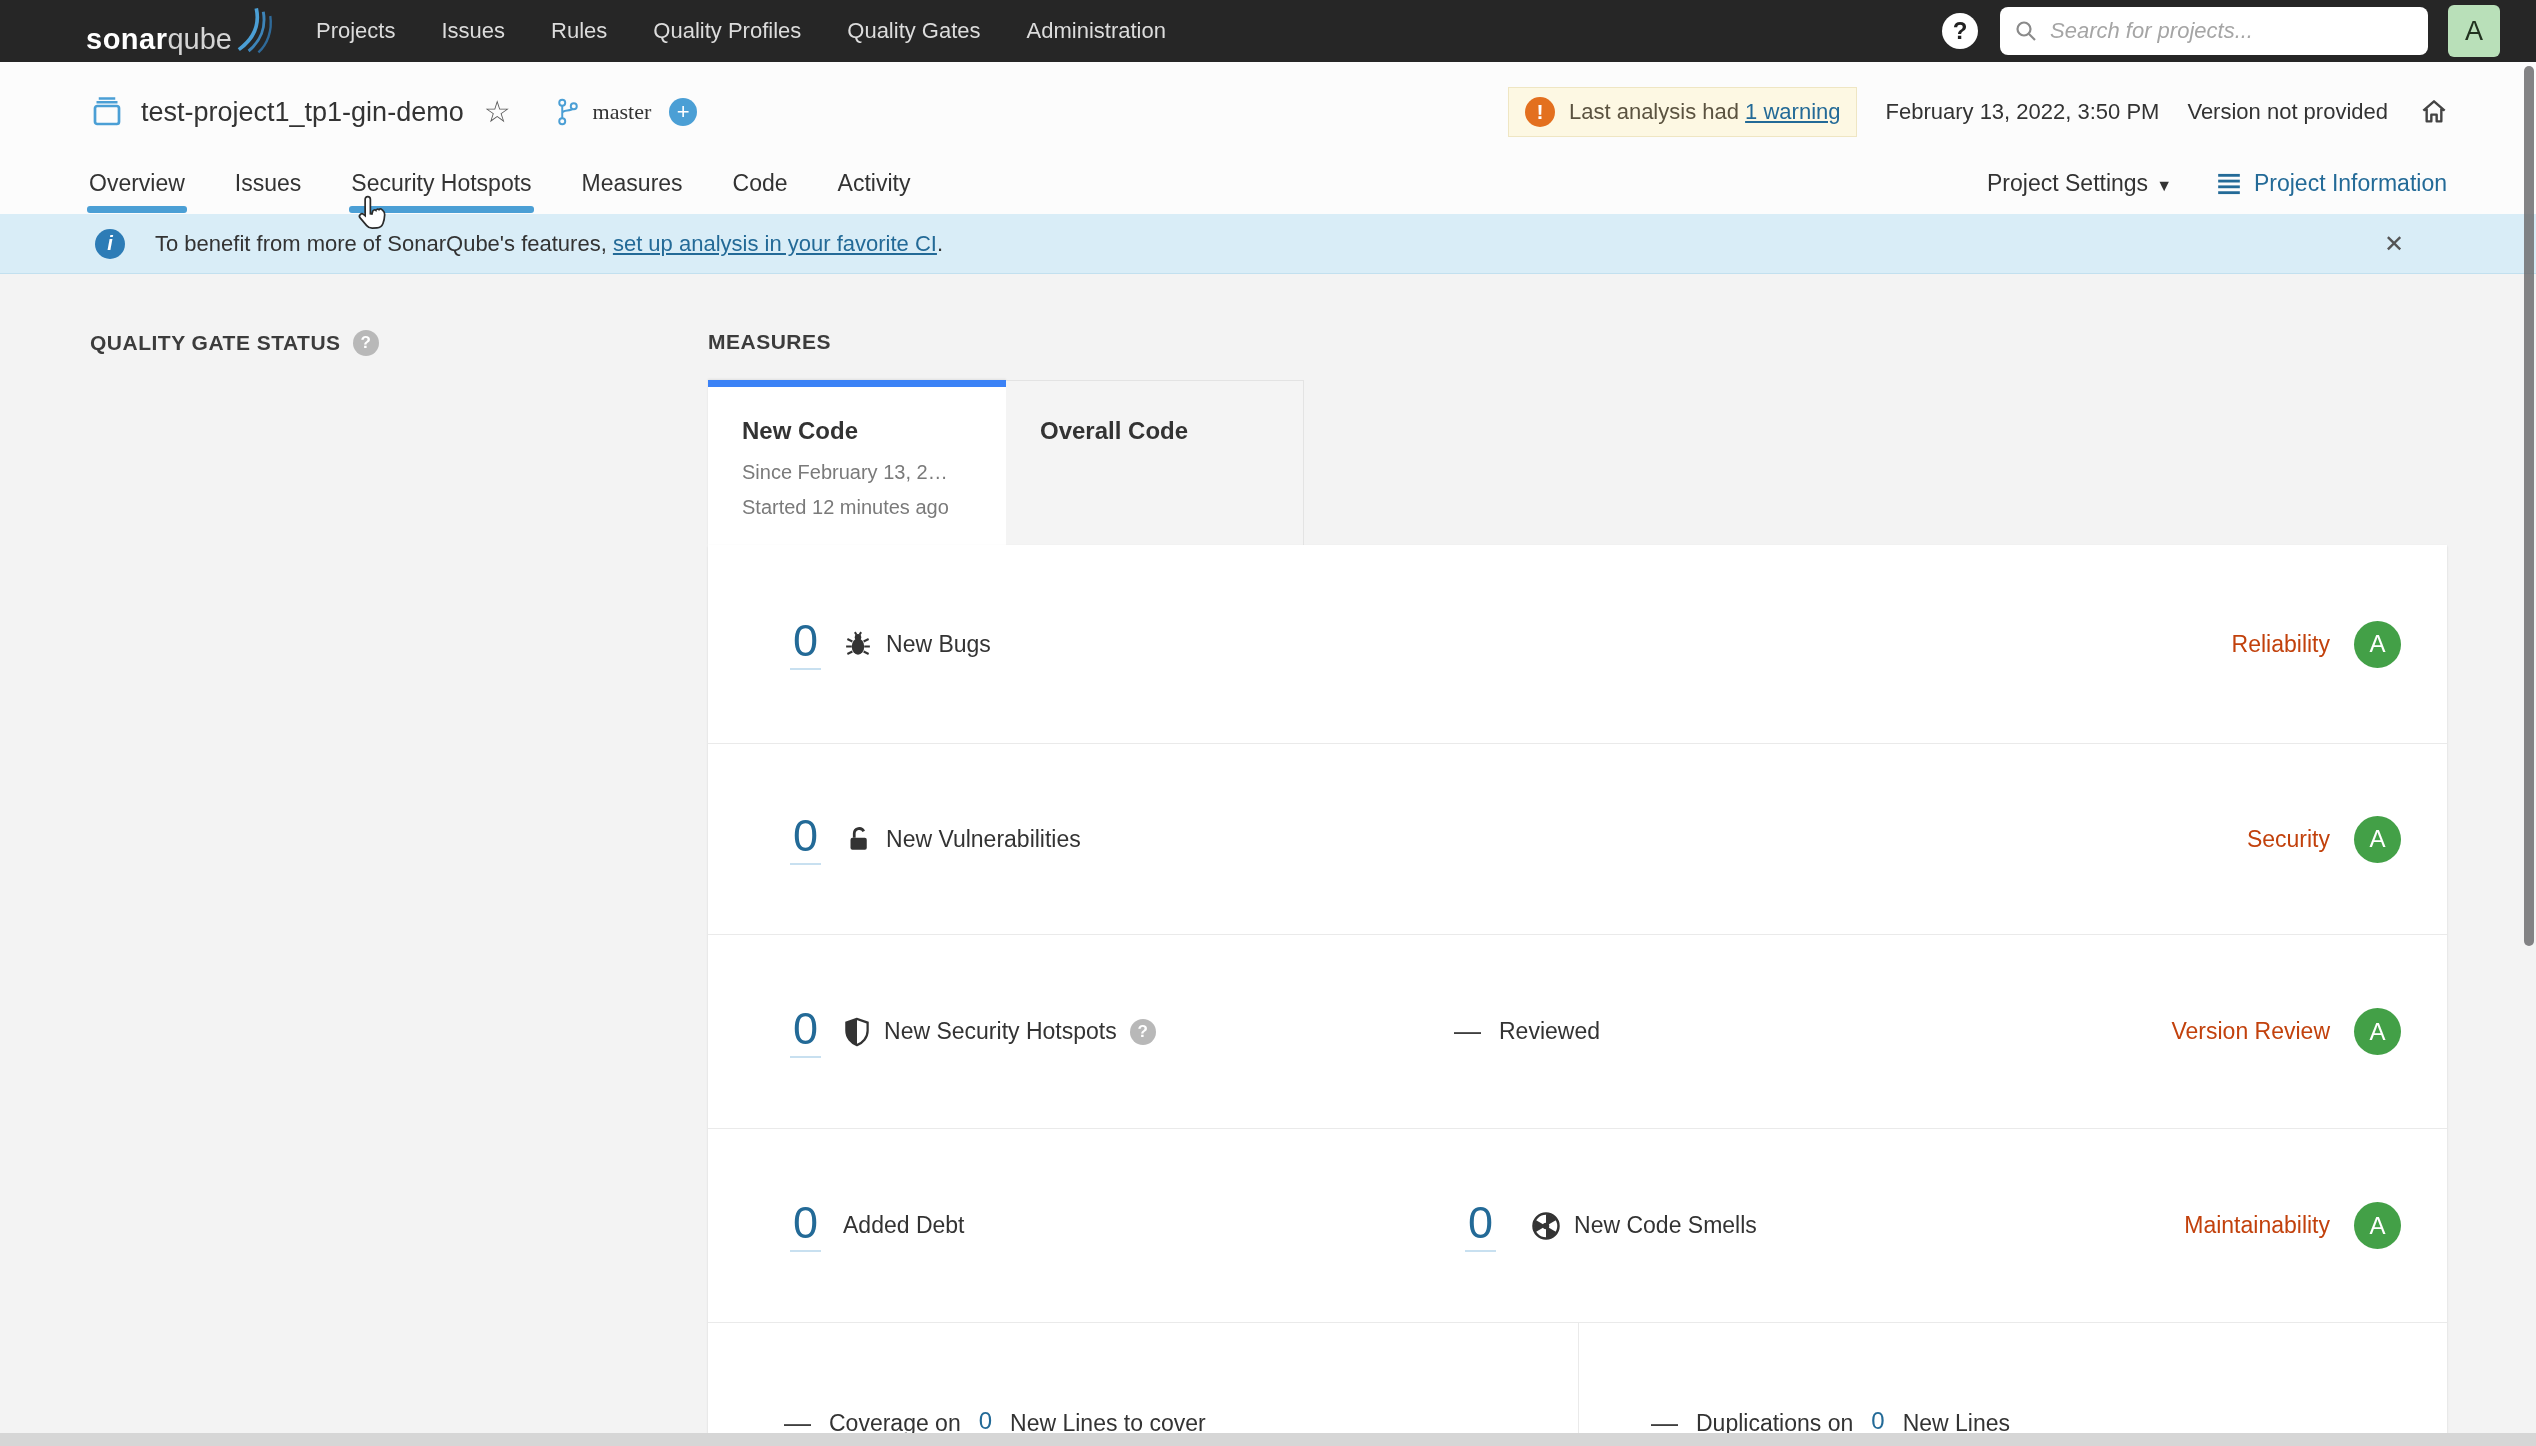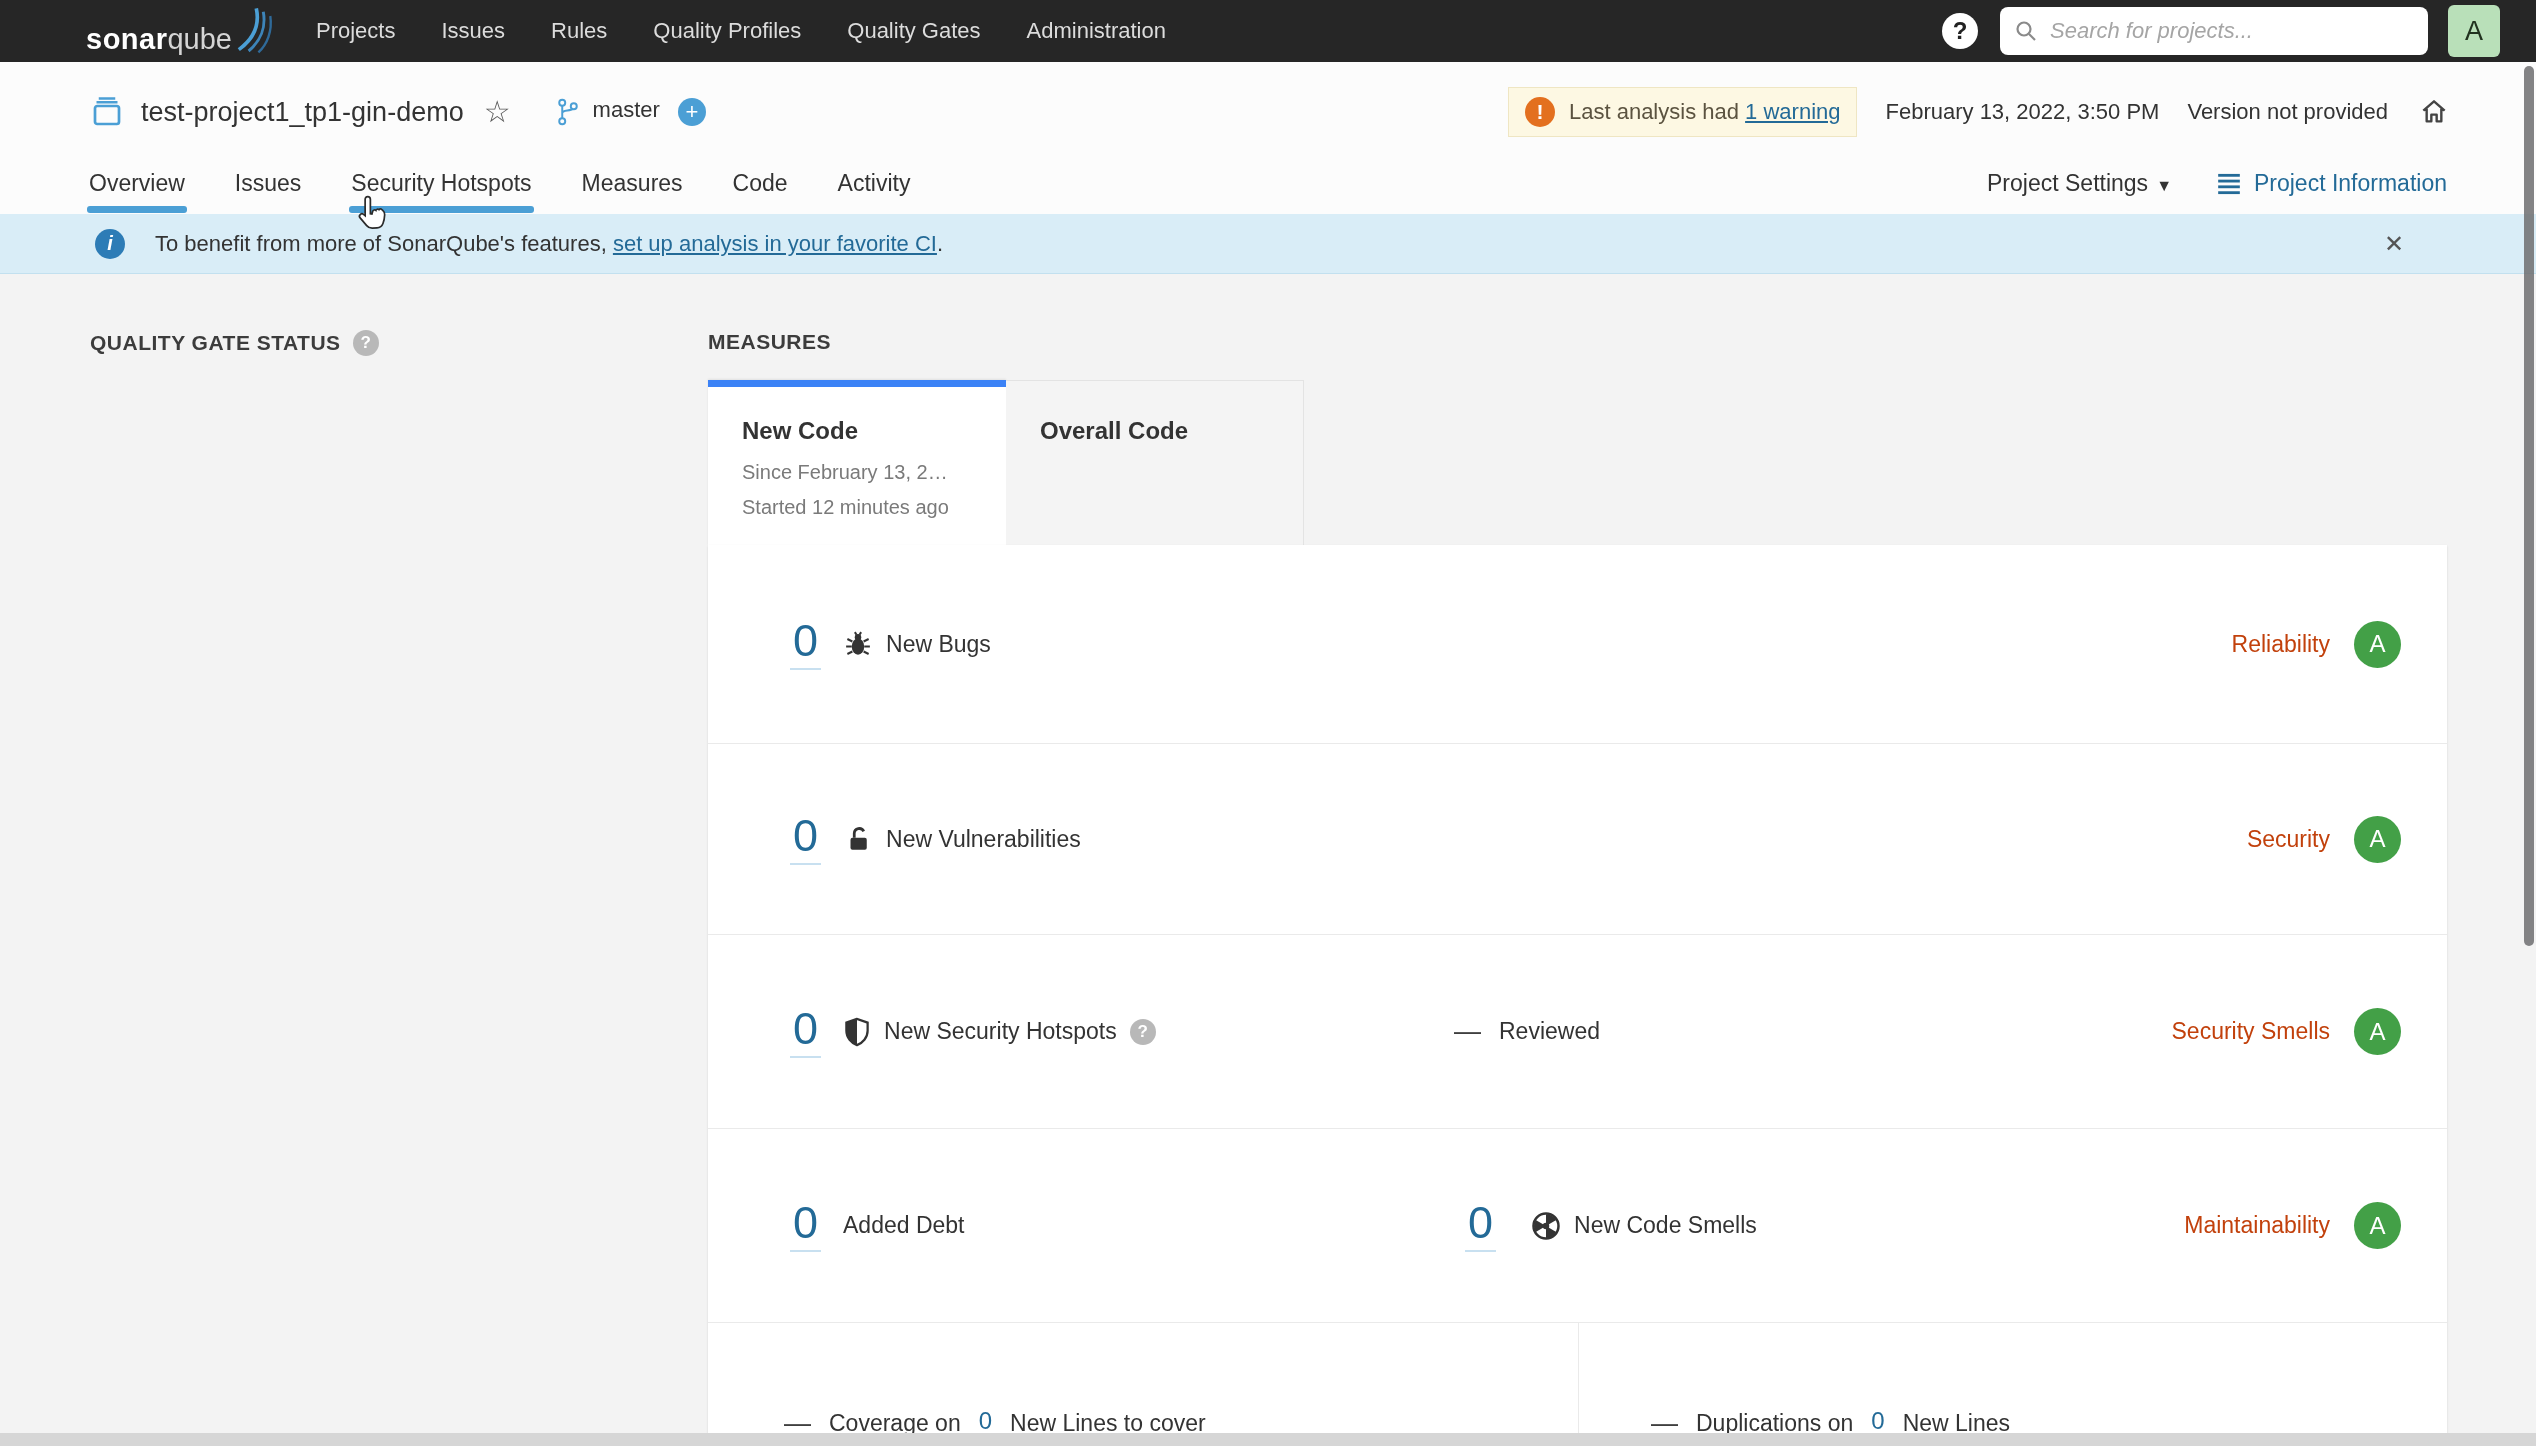--- a/index.html
+++ b/index.html
@@ -27,21 +27,21 @@
   .avatar{width:52px;height:52px;border-radius:6px;background:#b9e0b9;color:#21321f;
     display:flex;align-items:center;justify-content:center;font-size:27px;margin-left:20px;
     margin-right:36px;cursor:pointer;}
 
   
   .headerzone{position:absolute;top:62px;left:0;right:0;height:152px;background:#fcfcfc;}
   .project-header{position:absolute;top:86px;left:89px;right:86px;height:52px;
     display:flex;align-items:center;}
   .proj-title{font-size:27px;color:#333;margin-left:16px;}
   .star{font-size:30px;color:#595959;margin-left:20px;cursor:pointer;line-height:1;}
-  .branch{display:flex;margin-left:44px;cursor:pointer;}
+  .branch{display:flex;align-items:center;margin-left:44px;cursor:pointer;font-family:Liberation Serif, serif;}
   .branch-name{font-size:22px;color:#333;margin-left:12px;}
   .plus-circle{width:28px;height:28px;border-radius:50%;background:#4b9fd5;color:#fff;
     display:flex;align-items:center;justify-content:center;font-size:22px;margin-left:18px;cursor:pointer;}
   .header-right{margin-left:auto;display:flex;align-items:center;}
   .warnbox{display:flex;align-items:center;background:#fdf8e3;border:1px solid #efe6c3;
     padding:9px 16px;gap:14px;}
   .warnbox .txt{font-size:22px;color:#5b5340;}
   .warn-icon{width:30px;height:30px;border-radius:50%;background:#e3701f;color:#fff;
     display:flex;align-items:center;justify-content:center;font-size:21px;font-weight:bold;}
   a.link{color:#236a97;text-decoration:underline;cursor:pointer;}
@@ -294,21 +294,21 @@
           <path d="M11 1.5 L2.5 4.5 V11 C2.5 16.5 6.5 20.8 11 22.5 Z" fill="#333"></path>
         </svg>
         <span class="mlabel">New Security Hotspots</span>
         <span class="help-circle">?</span>
       </span>
       <span class="midgroup">
         <span class="dash">—</span>
         <span class="plain">Reviewed</span>
       </span>
       <span class="rating">
-        <span class="rlabel">Security Smells</span>
+        <span class="rlabel">Version Review</span>
         <span class="badge">A</span>
       </span>
     </div>
 
     <div class="m-row r4">
       <span class="big0">0</span>
       <span class="metric">
         <span class="mlabel">Added Debt</span>
       </span>
       <span class="midgroup2">

